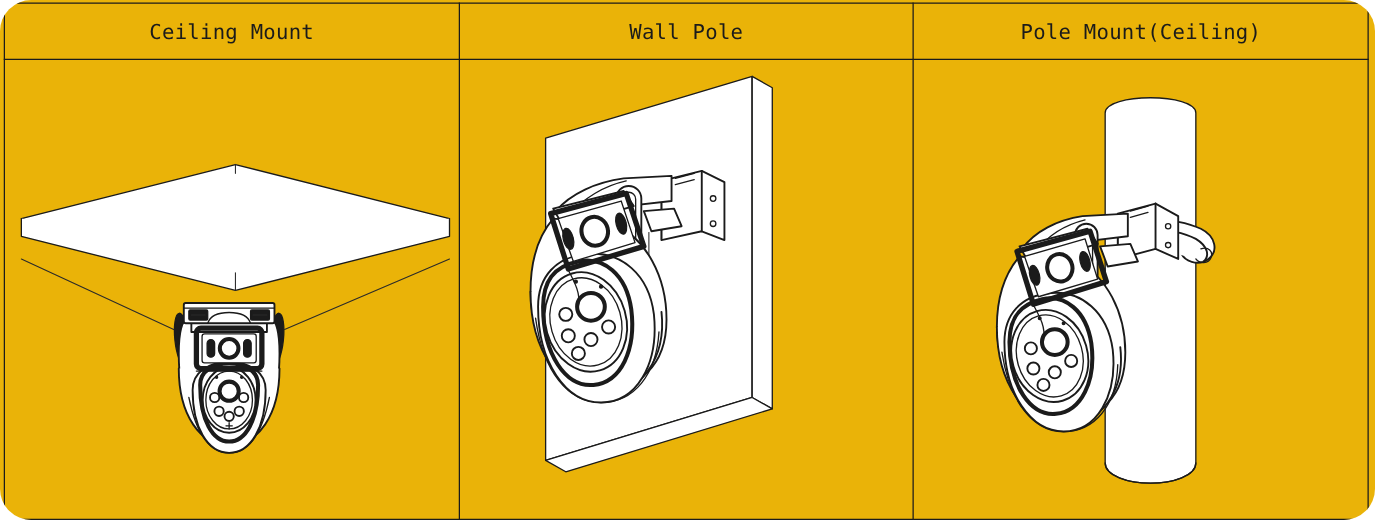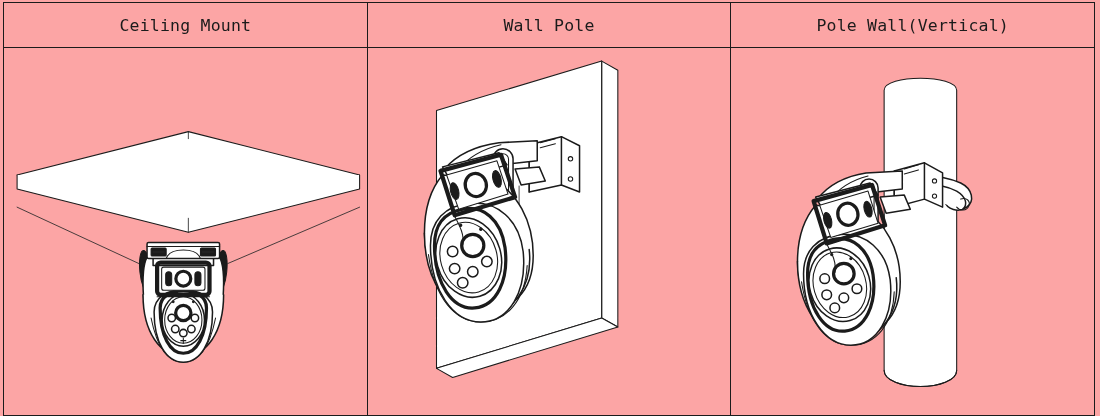--- a/index.html
+++ b/index.html
@@ -8,22 +8,23 @@
     padding: 0;
     background: #ffffff;
   }
   body {
     font-family: "DejaVu Sans Mono", "Liberation Mono", monospace;
   }
   #page {
     position: relative;
     width: 1100px;
     height: 416px;
-    background: #fca5a5;
+    background: #eab308;
     overflow: hidden;
+    border-radius: 25px;
   }
   table.mount-table {
     border-collapse: collapse;
     table-layout: fixed;
     width: 1092px;
     height: 410px;
     margin: 2px 0 0 3px;
   }
   table.mount-table th,
   table.mount-table td {
@@ -115,21 +116,21 @@
 </head>
 <body>
 
 <div id="page">
 
   <table class="mount-table">
     <thead>
       <tr>
         <th>Ceiling Mount</th>
         <th>Wall Pole</th>
-        <th>Pole Wall(Vertical)</th>
+        <th>Pole Mount(Ceiling)</th>
       </tr>
     </thead>
     <tbody>
       <tr>
 
         <td class="fig-cell">
           <div class="fig-wrap">
             <svg viewBox="0 0 360 364" preserveAspectRatio="xMidYMid meet">
 
               <g>

